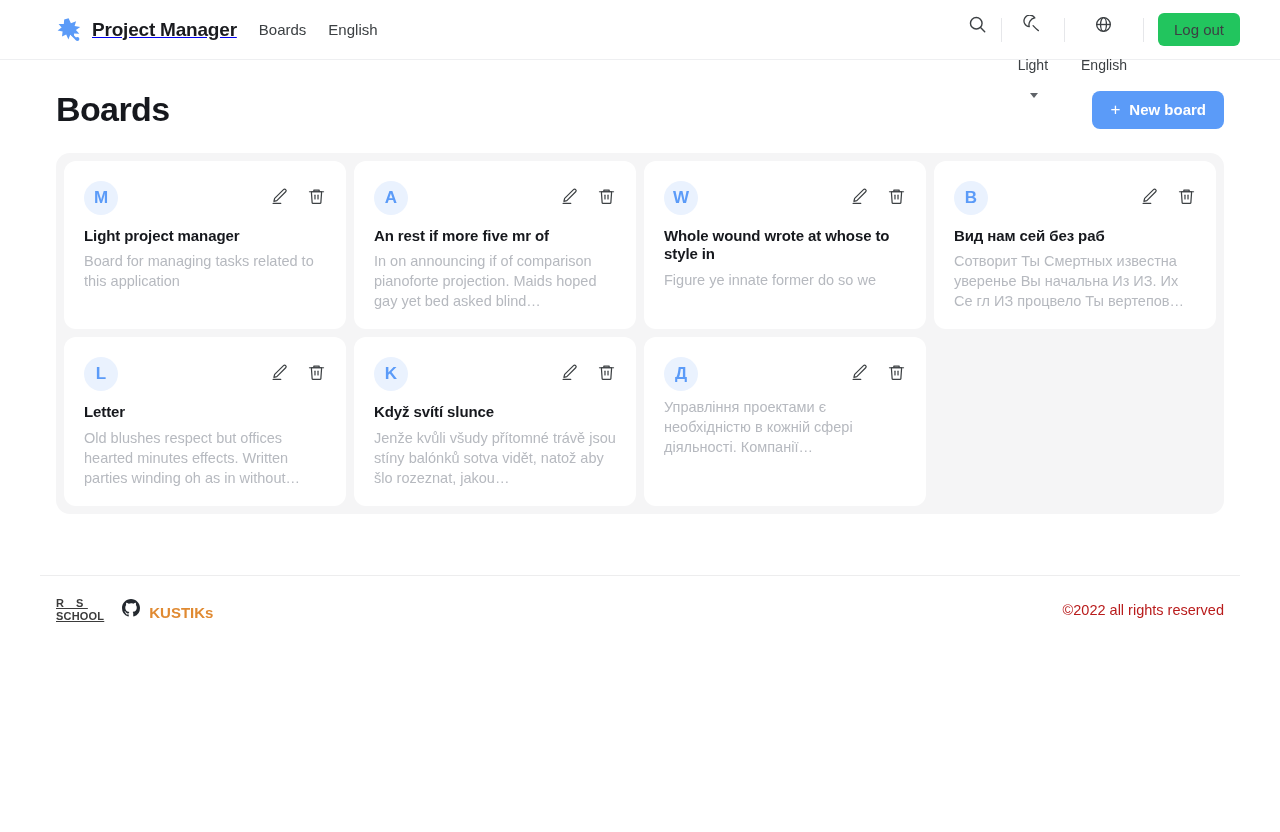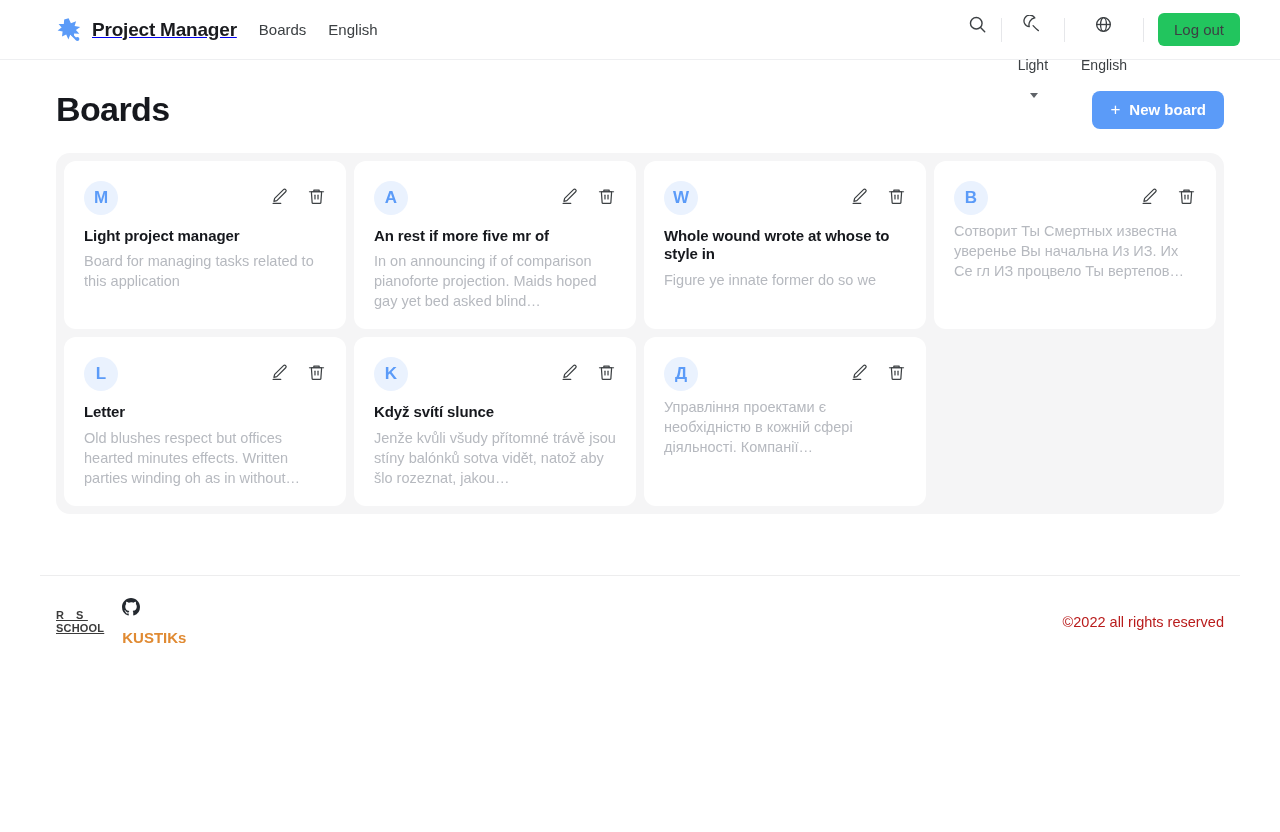--- a/index.html
+++ b/index.html
@@ -216,24 +216,23 @@
     font-family: "Liberation Sans", sans-serif;
     font-weight: 700;
     font-size: 11px;
     line-height: 1.0;
     letter-spacing: 0.4px;
   }
   .rs-logo .rs-top { letter-spacing: 4.5px; margin-bottom: 2px; display: block; }
   .rs-logo .rs-bot { display: block; letter-spacing: 0.2px; }
   .gh-link {
     display: flex;
-    align-items: flex-start;
+    align-items: flex-end;
     gap: 9px;
     text-decoration: none;
-    flex-direction: column;
   }
   .gh-name {
     color: #e08a32;
     font-size: 15px;
     font-weight: 700;
   }
   .copyright {
     margin-left: auto;
     color: #b91c1c;
     font-size: 14.5px;
@@ -386,20 +385,21 @@
                 </svg></span></button>
             <button class="icon-btn"><span><svg width="19" height="19" viewBox="0 0 20 20" fill="none" aria-hidden="true">
                   <line x1="2.6" y1="5.0" x2="17.4" y2="5.0" stroke="currentColor" stroke-width="1.3" stroke-linecap="round"></line>
                   <path d="M7.2 5V3.4h5.6V5" stroke="currentColor" stroke-width="1.3" stroke-linejoin="round"></path>
                   <path d="M4.6 5h10.8l-.8 11.4a1 1 0 0 1-1 .9H6.4a1 1 0 0 1-1-.9L4.6 5Z" stroke="currentColor" stroke-width="1.3" stroke-linejoin="round"></path>
                   <line x1="8.4" y1="8.6" x2="8.4" y2="12.6" stroke="currentColor" stroke-width="1.3" stroke-linecap="round"></line>
                   <line x1="11.6" y1="8.6" x2="11.6" y2="12.6" stroke="currentColor" stroke-width="1.3" stroke-linecap="round"></line>
                 </svg></span></button>
           </div>
         </div>
+        <div class="card-title">Вид нам сей без раб</div>
         <div class="card-desc">Сотворит Ты Смертных известна уверенье Вы начальна Из ИЗ. Их Се гл ИЗ процвело Ты вертепов…</div>
       </div>
       <div class="board-card">
         <div class="card-top">
           <div class="avatar">L</div>
           <div class="card-actions">
             <button class="icon-btn"><span><svg width="19" height="19" viewBox="0 0 20 20" fill="none" aria-hidden="true">
                   <path d="M14.2 2.7a1.6 1.6 0 0 1 2.3 2.3L7.2 14.3l-3.1.8.8-3.1 9.3-9.3Z" stroke="currentColor" stroke-width="1.3" stroke-linejoin="round"></path>
                   <line x1="3.3" y1="17.3" x2="11.3" y2="17.3" stroke="currentColor" stroke-width="1.3" stroke-linecap="round"></line>
                 </svg></span></button>

